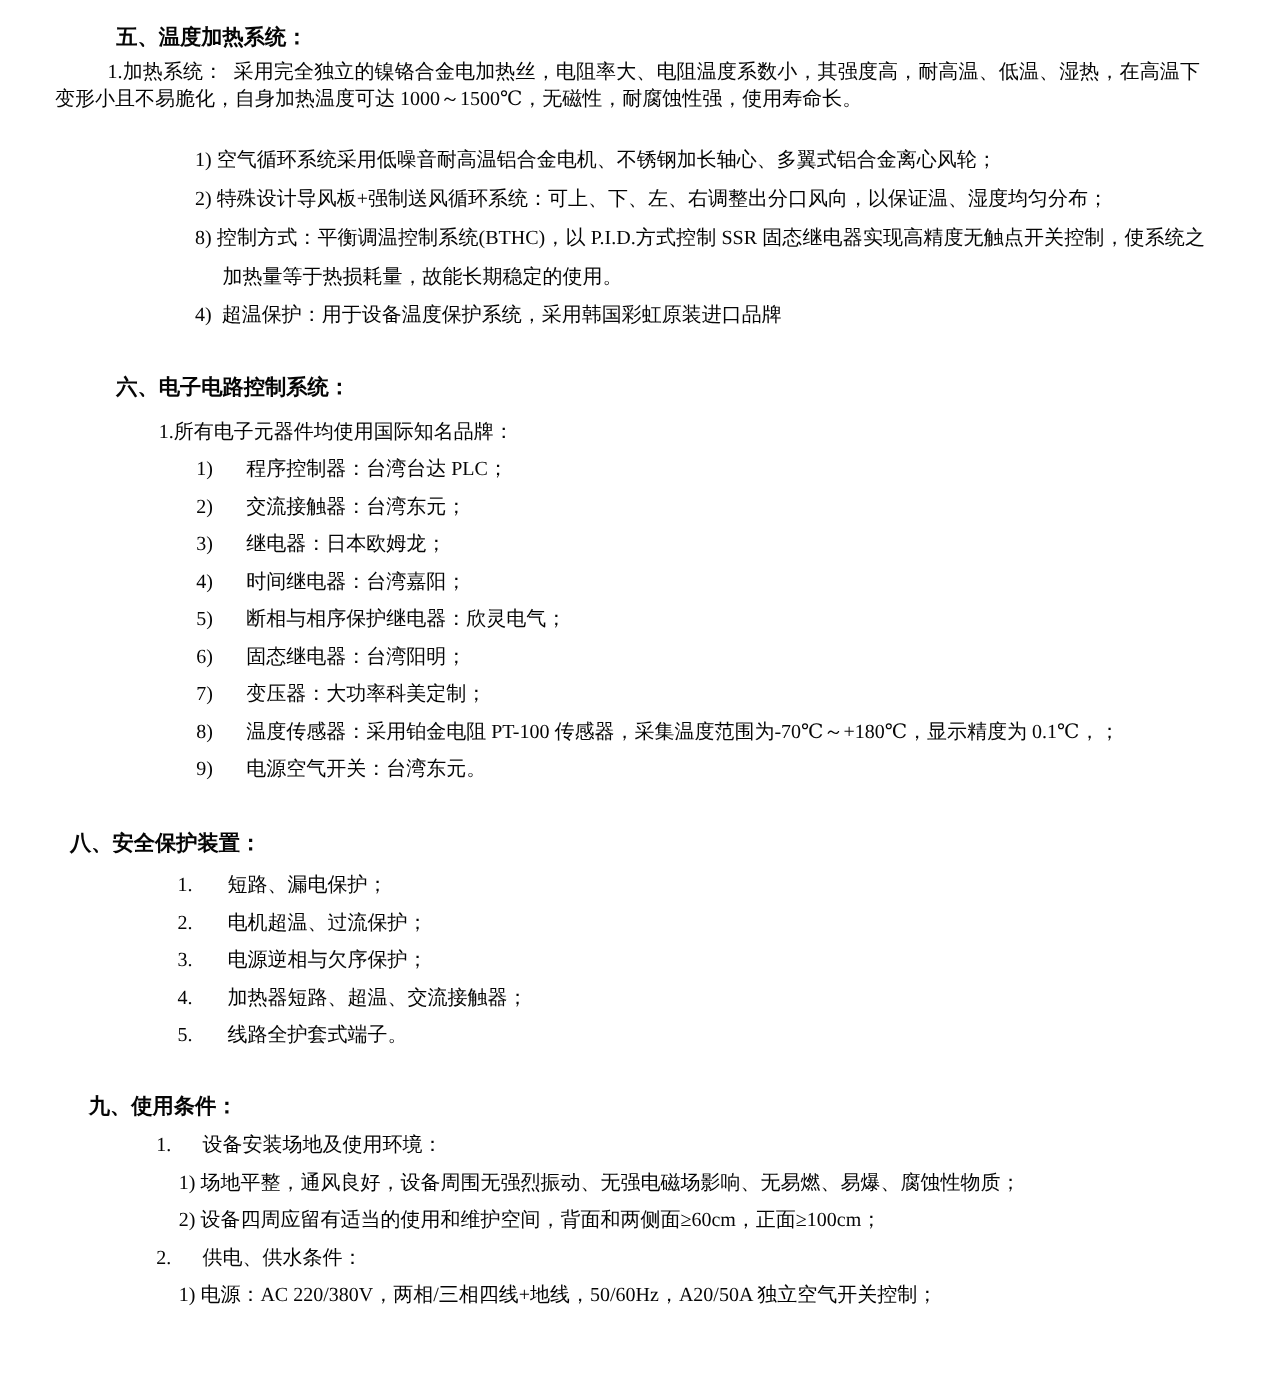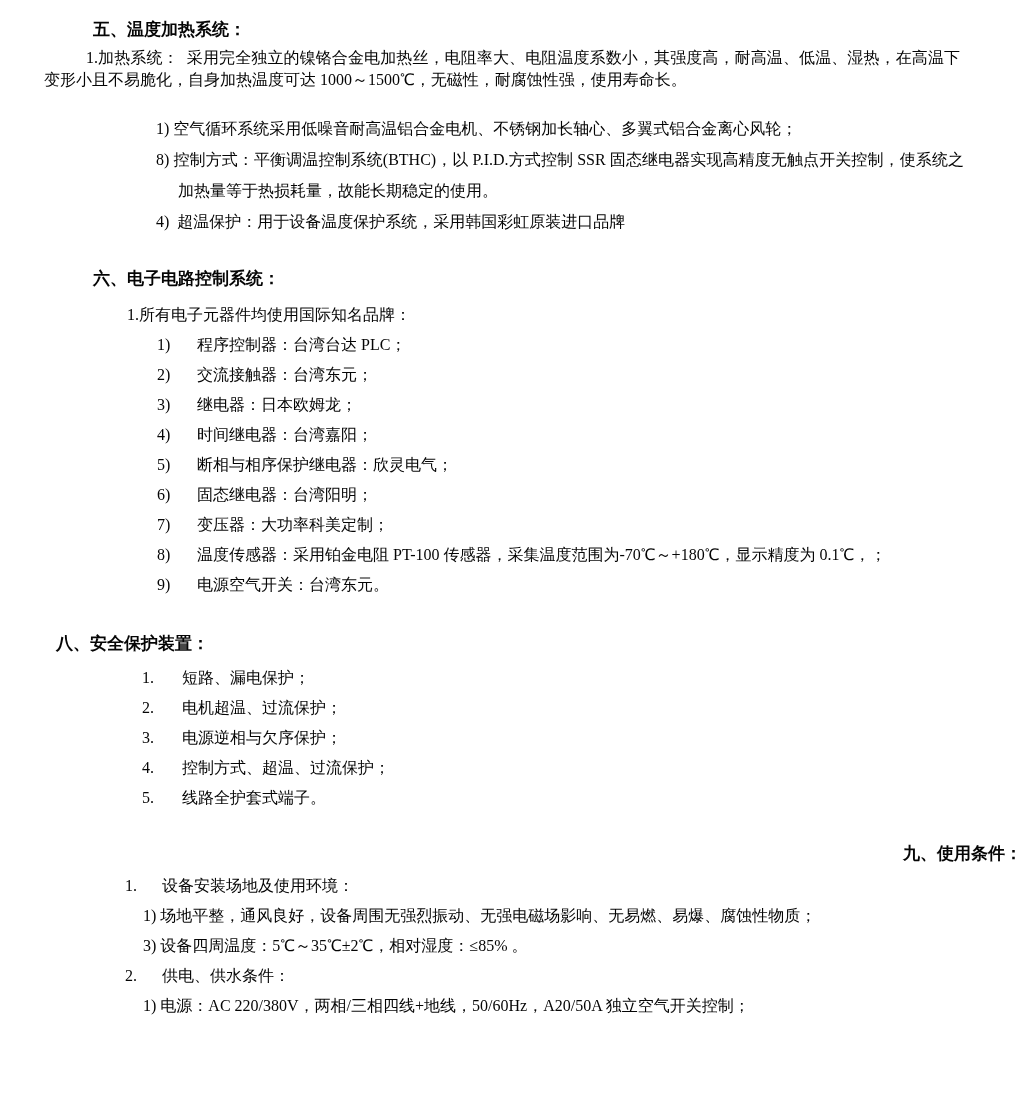--- a/index.html
+++ b/index.html
@@ -3,21 +3,21 @@
 <meta charset="utf-8">
 <style>
   * { margin: 0; padding: 0; box-sizing: border-box; }
   html, body { background: #ffffff; }
   body {
     width: 1022px; height: 1101px;
     font-family: "Liberation Serif", "DejaVu Serif", serif;
     color: #050505;
     overflow: hidden;
   }
-  .page { position: relative; width: 1022px; height: 1101px; background: #ffffff; overflow: hidden; font-family: Liberation Serif, serif; }
+  .page { position: relative; width: 1022px; height: 1101px; background: #ffffff; overflow: hidden; }
 
   .heading {
     font-weight: bold;
     font-size: 17px;
     line-height: 22px;
     white-space: pre-wrap;
   }
   .body-text { font-size: 16px; }
 
   
@@ -45,35 +45,36 @@
   .row { display: flex; line-height: 30px; }
   .marker-40 { flex: 0 0 40px; }
   .marker-37 { flex: 0 0 37px; }
   .row-text { flex: 1 1 auto; white-space: pre-wrap; }
 
   
   .sec8-heading { margin: 33px 0 0 56px; }
   .sec8-items { margin: 8px 40px 0 142px; }
 
   
-  .sec9-heading { margin: 30px 0 0 71px; text-align: right; }
+  .sec9-heading { margin: 30px 0 0 71px; }
   .sec9-body { margin: 6px 40px 0 125px; }
   .sub-items { margin-left: 18px; }
   .sub-item { line-height: 30px; white-space: pre-wrap; }
 </style>
 </head>
 <body>
 
 <div class="page">
 
   <section>
     <h2 class="heading sec5-heading">五、温度加热系统：</h2>
     <p class="body-text sec5-intro">1.加热系统：  采用完全独立的镍铬合金电加热丝，电阻率大、电阻温度系数小，其强度高，耐高温、低温、湿热，在高温下变形小且不易脆化，自身加热温度可达 1000～1500℃，无磁性，耐腐蚀性强，使用寿命长。</p>
     <div class="body-text sec5-items">
       <div class="sec5-item">1) 空气循环系统采用低噪音耐高温铝合金电机、不锈钢加长轴心、多翼式铝合金离心风轮；</div>
+      <div class="sec5-item">2) 特殊设计导风板+强制送风循环系统：可上、下、左、右调整出分口风向，以保证温、湿度均匀分布；</div>
       <div class="sec5-item">8) 控制方式：平衡调温控制系统(BTHC)，以 P.I.D.方式控制 SSR 固态继电器实现高精度无触点开关控制，使系统之加热量等于热损耗量，故能长期稳定的使用。</div>
       <div class="sec5-item">4)  超温保护：用于设备温度保护系统，采用韩国彩虹原装进口品牌</div>
     </div>
   </section>
 
   <section>
     <h2 class="heading sec6-heading">六、电子电路控制系统：</h2>
     <p class="body-text sec6-intro">1.所有电子元器件均使用国际知名品牌：</p>
     <div class="body-text sec6-items">
       <div class="row">
@@ -125,41 +126,41 @@
       <div class="row">
         <span class="marker-40">2.</span>
         <span class="row-text">电机超温、过流保护；</span>
       </div>
       <div class="row">
         <span class="marker-40">3.</span>
         <span class="row-text">电源逆相与欠序保护；</span>
       </div>
       <div class="row">
         <span class="marker-40">4.</span>
-        <span class="row-text">控制方式、超温、过流保护；</span>
+        <span class="row-text">加热器短路、超温、交流接触器；</span>
       </div>
       <div class="row">
         <span class="marker-40">5.</span>
         <span class="row-text">线路全护套式端子。</span>
       </div>
     </div>
   </section>
 
   <section>
     <h2 class="heading sec9-heading">九、使用条件：</h2>
     <div class="body-text sec9-body">
 
       <div>
         <div class="row">
           <span class="marker-37">1.</span>
           <span class="row-text">设备安装场地及使用环境：</span>
         </div>
         <div class="sub-items">
           <div class="sub-item">1) 场地平整，通风良好，设备周围无强烈振动、无强电磁场影响、无易燃、易爆、腐蚀性物质；</div>
-          <div class="sub-item">3) 设备四周温度：5℃～35℃±2℃，相对湿度：≤85% 。</div>
+          <div class="sub-item">2) 设备四周应留有适当的使用和维护空间，背面和两侧面≥60cm，正面≥100cm；</div>
         </div>
       </div>
 
       <div>
         <div class="row">
           <span class="marker-37">2.</span>
           <span class="row-text">供电、供水条件：</span>
         </div>
         <div class="sub-items">
           <div class="sub-item">1) 电源：AC 220/380V，两相/三相四线+地线，50/60Hz，A20/50A 独立空气开关控制；</div>

